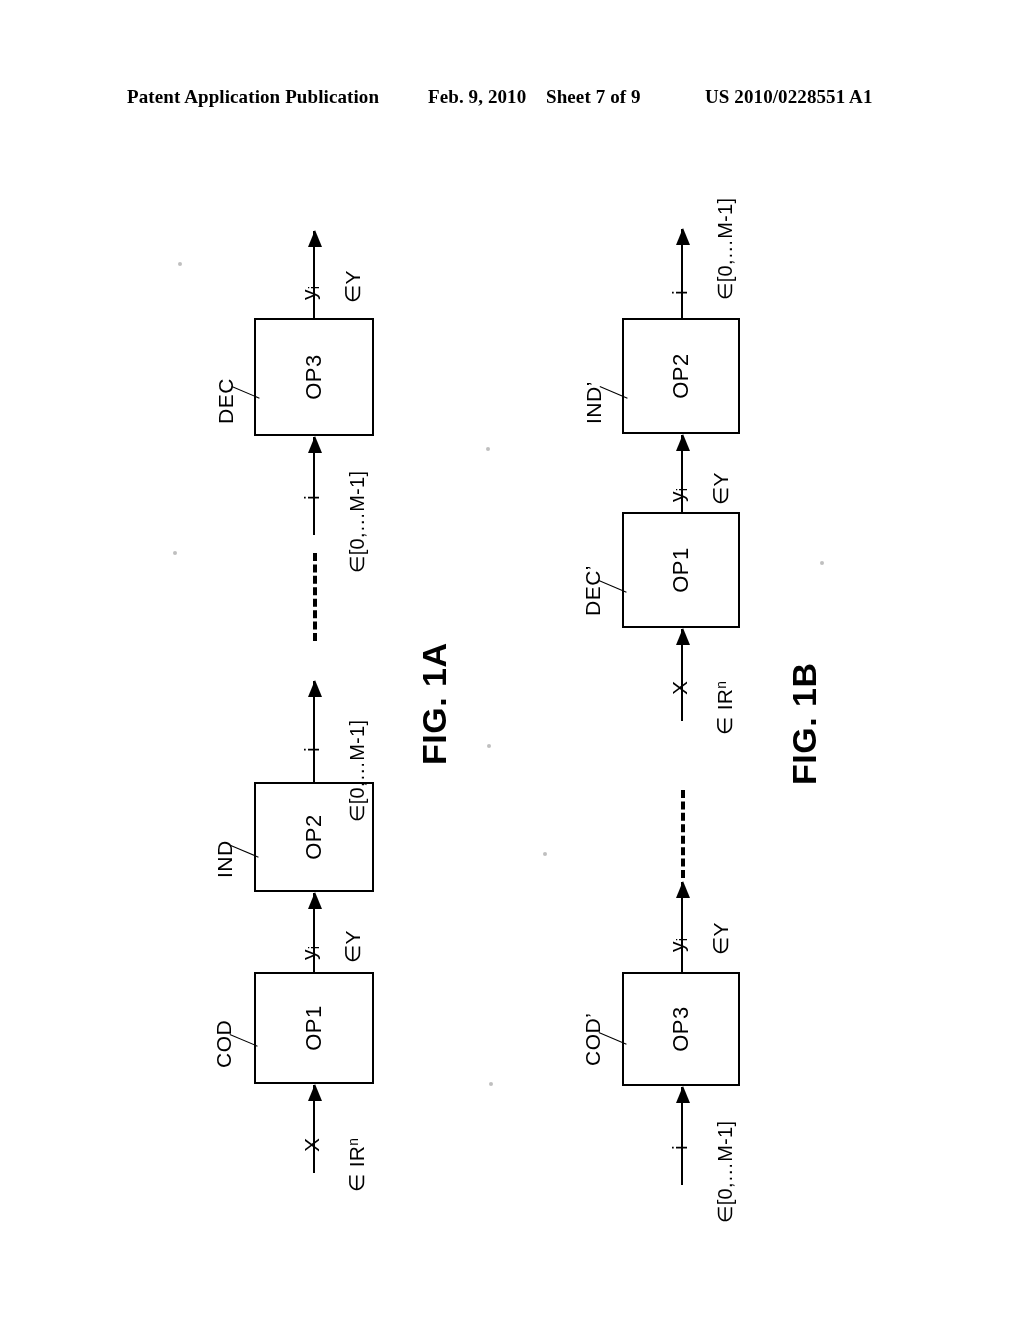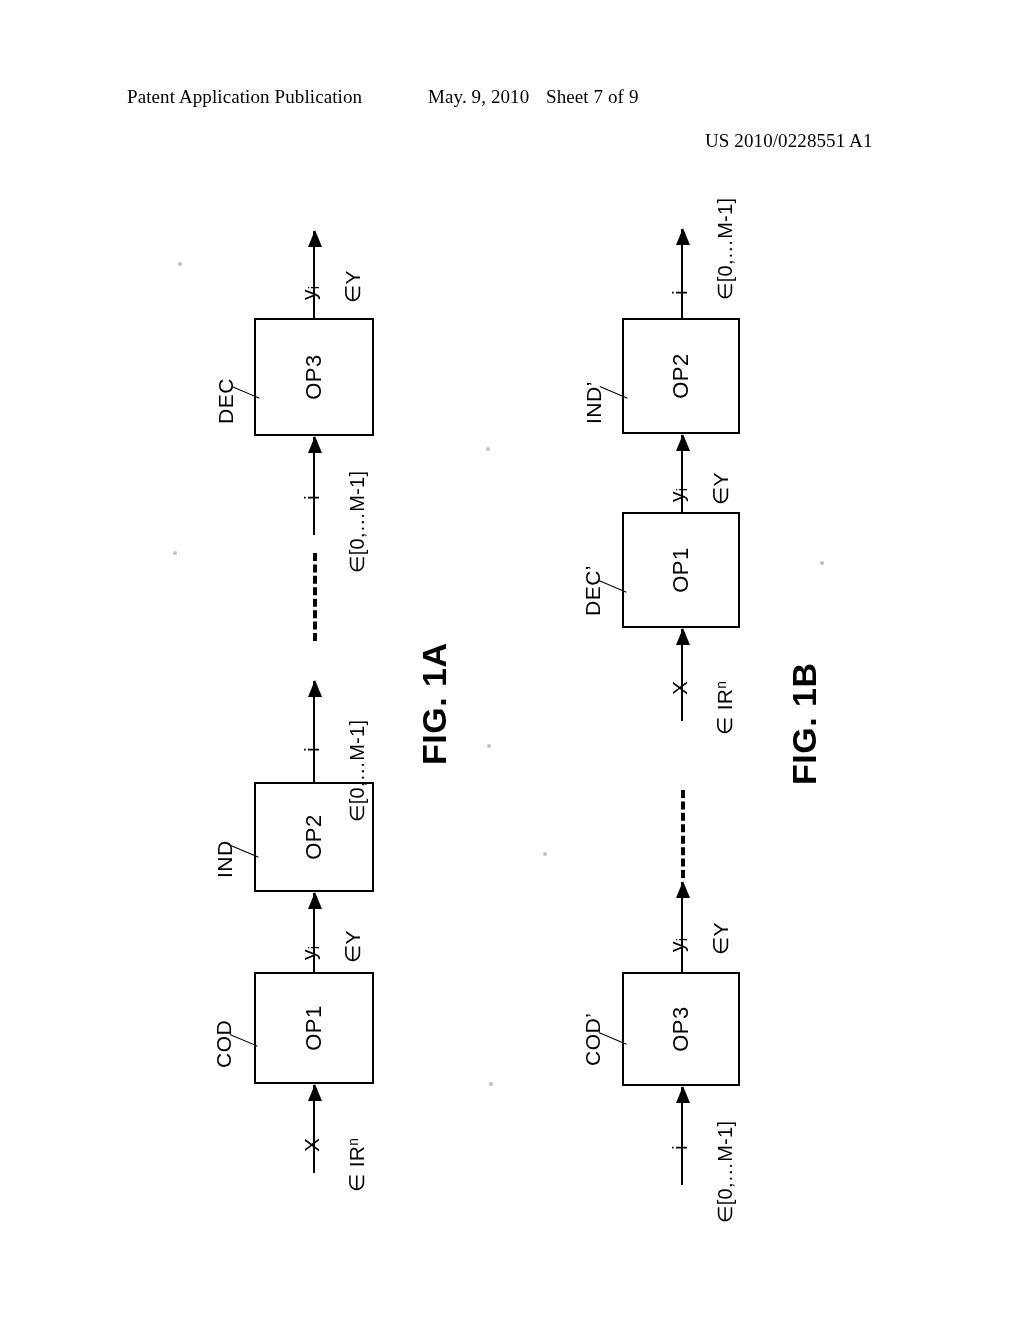--- a/index.html
+++ b/index.html
@@ -17,33 +17,33 @@
   }
 
   
   #patent-header {
     position: absolute;
     top: 86px;
     left: 0;
     width: 1024px;
     height: 28px;
     font-family: "Liberation Serif", serif;
-    font-weight: normal;
+    font-weight: bold;
     font-size: 19px;
     letter-spacing: 0.1px;
     white-space: nowrap;
   }
   #patent-header .hdr {
     position: absolute;
     top: 0;
   }
   #hdr-pub   { left: 127px; }
   #hdr-date  { left: 428px; }
   #hdr-sheet { left: 546px; }
-  #hdr-num   { left: 705px; margin-top: 44px; }
+  #hdr-num   { left: 705px; }
 
   
   .figure {
     position: absolute;
     top: 0;
     left: 0;
     width: 1024px;
     height: 1320px;
   }
 
@@ -139,21 +139,21 @@
     background: #8a8a8a;
     border-radius: 50%;
     opacity: .55;
   }
 </style>
 </head>
 <body>
 
 <div id="patent-header">
   <span class="hdr" id="hdr-pub">Patent Application Publication</span>
-  <span class="hdr" id="hdr-date">May. 9, 2010</span>
+  <span class="hdr" id="hdr-date">Feb. 9, 2010</span>
   <span class="hdr" id="hdr-sheet">Sheet 7 of 9</span>
   <span class="hdr" id="hdr-num">US 2010/0228551 A1</span>
 </div>
 
 <div class="figure">
 
   <div class="op-box" style="left:254px; top:318px; width:120px; height:118px;">
     <span class="op-label">OP3</span>
   </div>
 

